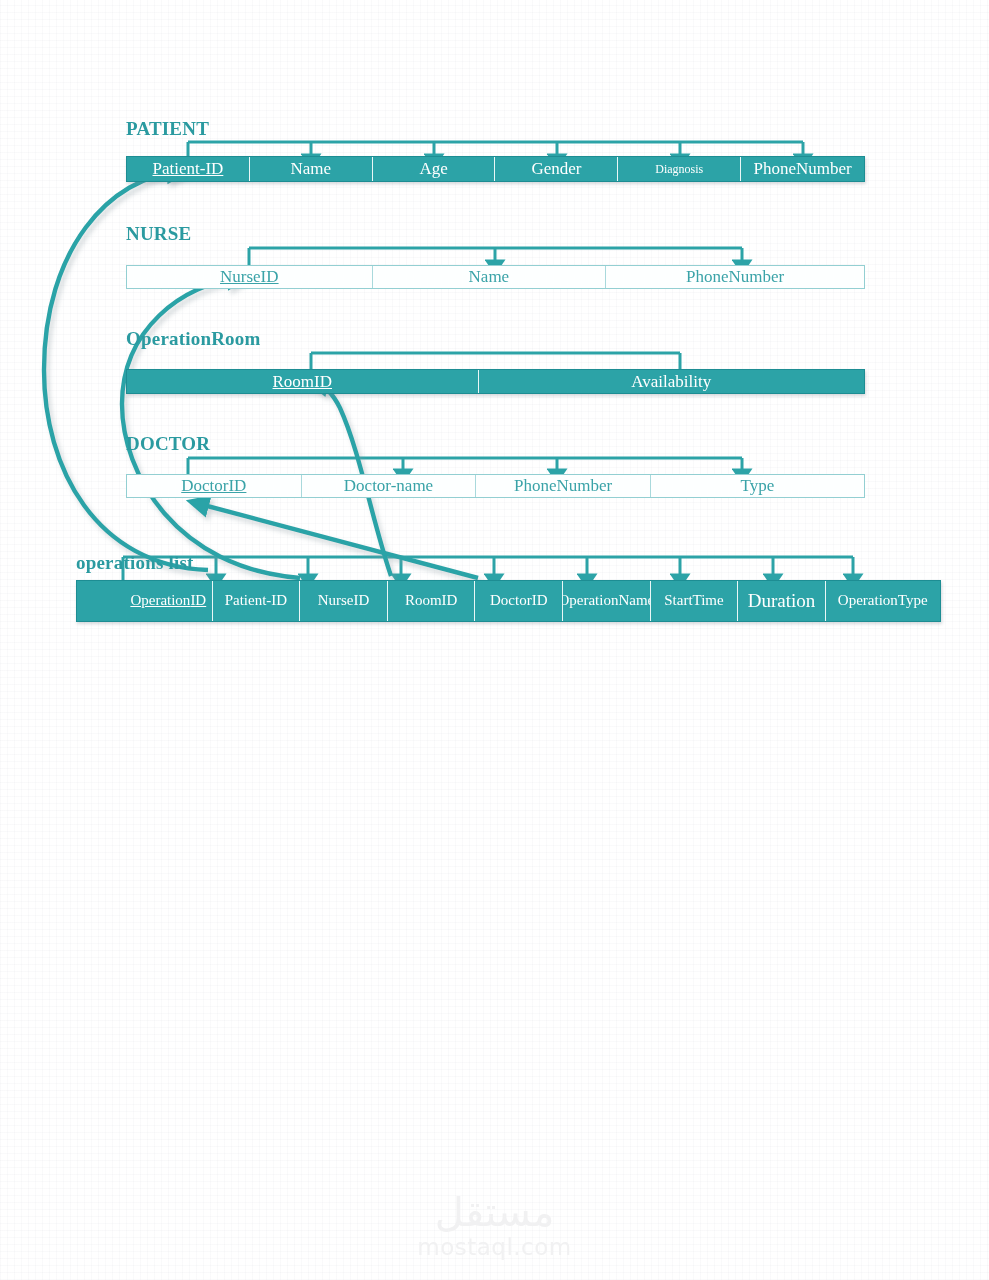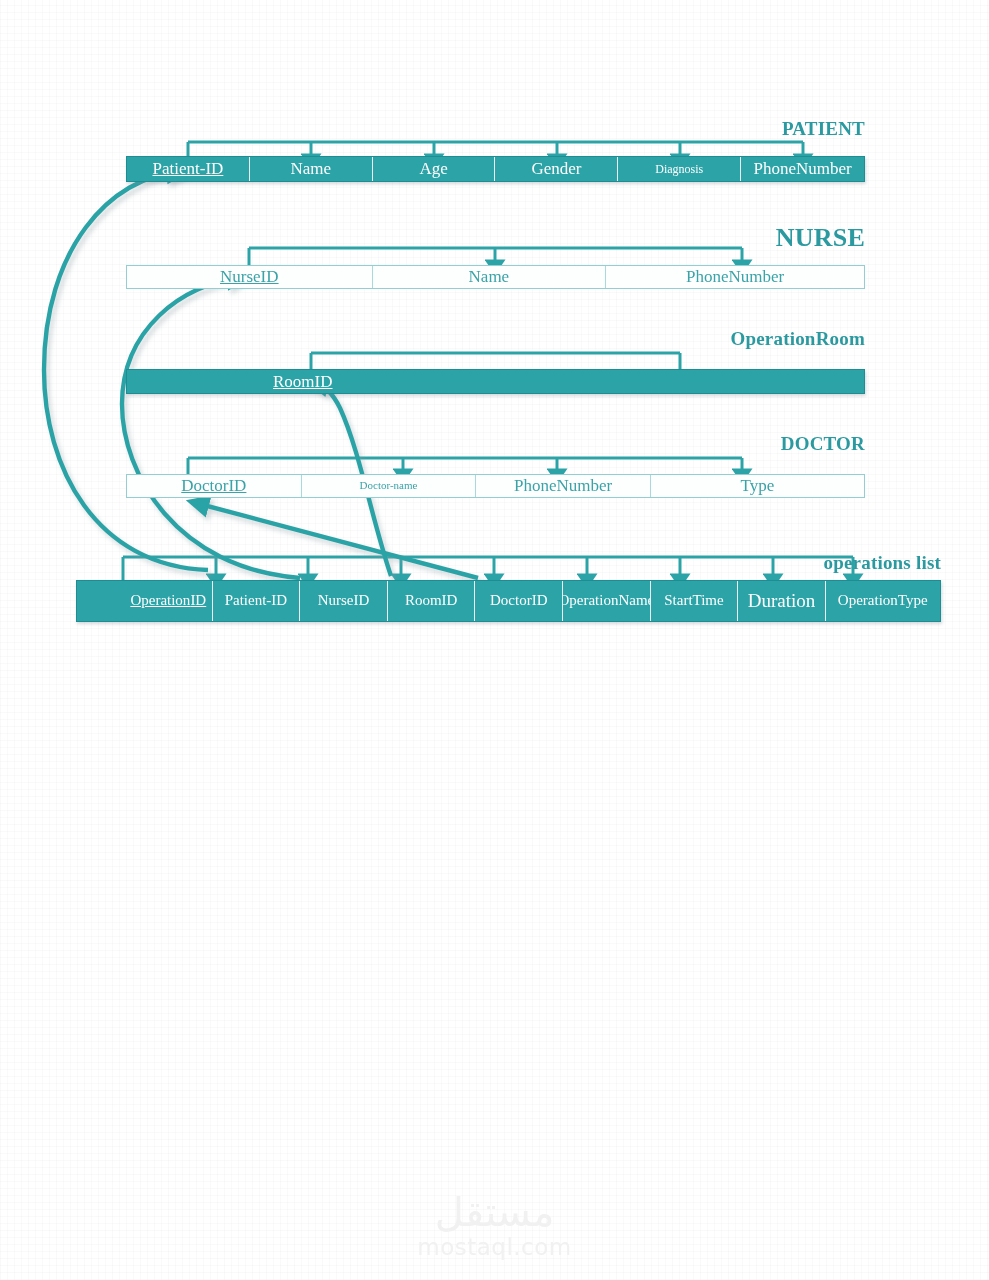--- a/index.html
+++ b/index.html
@@ -43,21 +43,21 @@
     width: 989px; height: 1280px;
     pointer-events: none;
   }
   
   .entity {
     position: absolute;
   }
   .entity-title {
     position: absolute;
     width: 100%;
-    text-align: right;
+    text-align: left;
     font-weight: bold;
     color: #2a9aa0;
     font-family: "Liberation Serif", serif;
     white-space: nowrap;
     letter-spacing: 0.2px;
   }
   .attr-row {
     position: absolute;
     display: flex;
     box-sizing: border-box;
@@ -211,46 +211,47 @@
       </div>
       <div class="attr-cell" style="width:16.6667%; font-size:17px;">Name</div>
       <div class="attr-cell" style="width:16.6667%; font-size:17px;font-family:Liberation Serif, serif;">Age</div>
       <div class="attr-cell" style="width:16.6667%; font-size:17px;">Gender</div>
       <div class="attr-cell" style="width:16.6667%; font-size:12px;">Diagnosis</div>
       <div class="attr-cell" style="width:16.6667%; font-size:17px;">PhoneNumber</div>
     </div>
   </div>
 
   <div class="entity hollow" style="left:126px; top:223px; width:739px;">
-    <div class="entity-title" style="top:0; font-size:26px;">NURSE</div>
+    <div class="entity-title" style="top:0; font-size:19px;">NURSE</div>
     <div class="attr-row" style="top:42px; left:0; width:739px; height:24px;">
       <div class="attr-cell" style="width:33.3333%; font-size:17px;">
         <span class="pk">NurseID</span>
       </div>
       <div class="attr-cell" style="width:31.7%; font-size:17px;">Name</div>
       <div class="attr-cell" style="width:35%; font-size:17px;">PhoneNumber</div>
     </div>
   </div>
 
   <div class="entity filled" style="left:126px; top:328px; width:739px;">
     <div class="entity-title" style="top:0; font-size:19px;">OperationRoom</div>
     <div class="attr-row" style="top:41px; left:0; width:739px; height:25px;">
       <div class="attr-cell" style="width:47.7%; font-size:17px;">
         <span class="pk">RoomID</span>
       </div>
+      <div class="attr-cell" style="width:52.3%; font-size:17px;">Availability</div>
     </div>
   </div>
 
   <div class="entity hollow" style="left:126px; top:433px; width:739px;">
     <div class="entity-title" style="top:0; font-size:19px;">DOCTOR</div>
     <div class="attr-row" style="top:41px; left:0; width:739px; height:24px;">
       <div class="attr-cell" style="width:23.7%; font-size:17px;">
         <span class="pk">DoctorID</span>
       </div>
-      <div class="attr-cell" style="width:23.7%; font-size:11px;text-align:right;">Doctor-name</div>
+      <div class="attr-cell" style="width:23.7%; font-size:17px;text-align:right;">Doctor-name</div>
       <div class="attr-cell" style="width:23.7%; font-size:17px;">PhoneNumber</div>
       <div class="attr-cell" style="width:28.9%; font-size:17px;">Type</div>
     </div>
   </div>
 
   <div class="entity filled" style="left:76px; top:538px; width:865px;">
     <div class="entity-title" style="top:0; font-size:19px;margin-top:14px;">operations list</div>
     <div class="attr-row" style="top:42px; left:0; width:865px; height:42px;padding-left:48px;">
       <div class="attr-cell pk-two-line" style="width:10.75%; font-size:15px;">
         <span>Operation</span>

